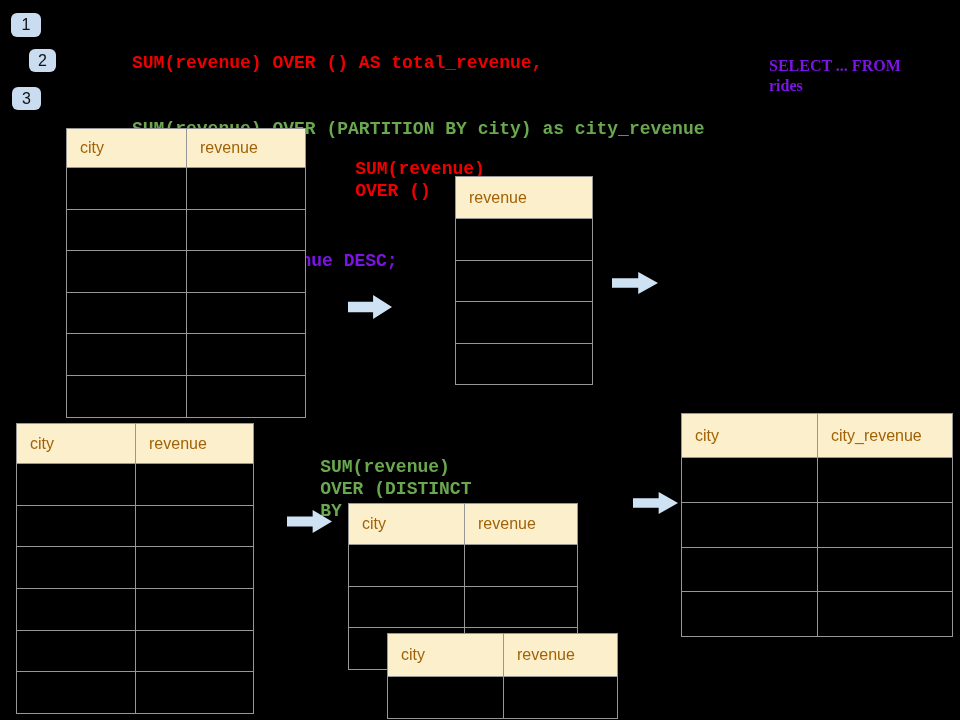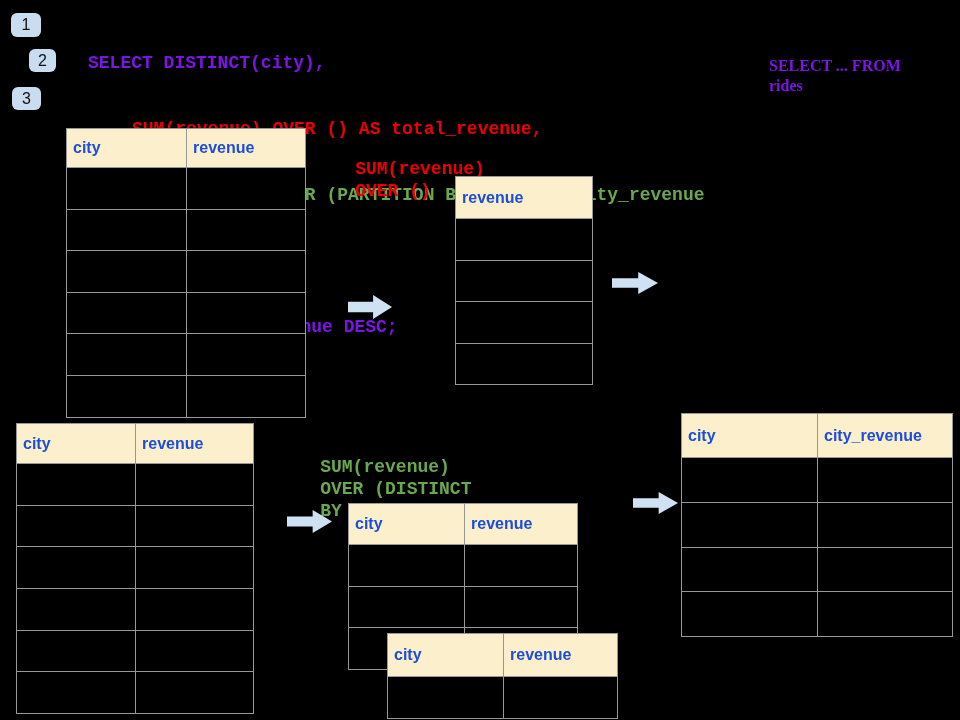--- a/index.html
+++ b/index.html
@@ -30,22 +30,22 @@
     position:absolute;background:var(--badge_fill,#C9DCF0);
     border-radius:6px;color:#111;font-size:16px;line-height:1;
     display:flex;align-items:center;justify-content:center;
   }
   
   .tbl{position:absolute;}
   .grid{border-collapse:collapse;table-layout:fixed;}
   .grid th{
     background:var(--header_fill,#FCF0CC);
     border:1px solid var(--table_border,#979797);
-    font-family:"Liberation Sans",sans-serif;font-weight:700;font-size:16px;
-    color:#1d4ed8;text-align:left;padding:0 0 0 6px;overflow:hidden;
+    font-family:"Liberation Sans",sans-serif;font-weight:400;font-size:16px;
+    color:#a16207;text-align:left;padding:0 0 0 13px;overflow:hidden;
   }
   .grid td{
     background:#000;border:1px solid var(--table_border,#979797);padding:0;
   }
   
   .arrow{
     position:absolute;background:var(--arrow_fill,#CFE2F3);
     clip-path:polygon(0% 28%,57% 28%,57% 0%,100% 50%,57% 100%,57% 72%,0% 72%);
   }
 </style>
@@ -58,21 +58,20 @@
     <span>1</span>
   </div>
   <div class="badge" style="left:29px;top:49px;width:27px;height:23px;">
     <span>2</span>
   </div>
   <div class="badge" style="left:12px;top:87px;width:29px;height:23px;">
     <span>3</span>
   </div>
 
   <div class="code" style="left:88px;top:8px;">
-    <span class="ln c-purple">SELECT DISTINCT(city),</span>
     <span class="ln c-red" style="padding-left:44px;">SUM(revenue) OVER () AS total_revenue,</span>
     <span class="ln c-green" style="padding-left:44px;">SUM(revenue) OVER (PARTITION BY city) as city_revenue</span>
     <span class="ln c-purple" style="padding-left:22px;">FROM rides</span>
     <span class="ln c-purple" style="padding-left:18px;">ORDER by city_revenue DESC;</span>
   </div>
 
   <div class="note">
     <span class="ln">SELECT ... FROM</span>
     <span class="ln">rides</span>
   </div>

